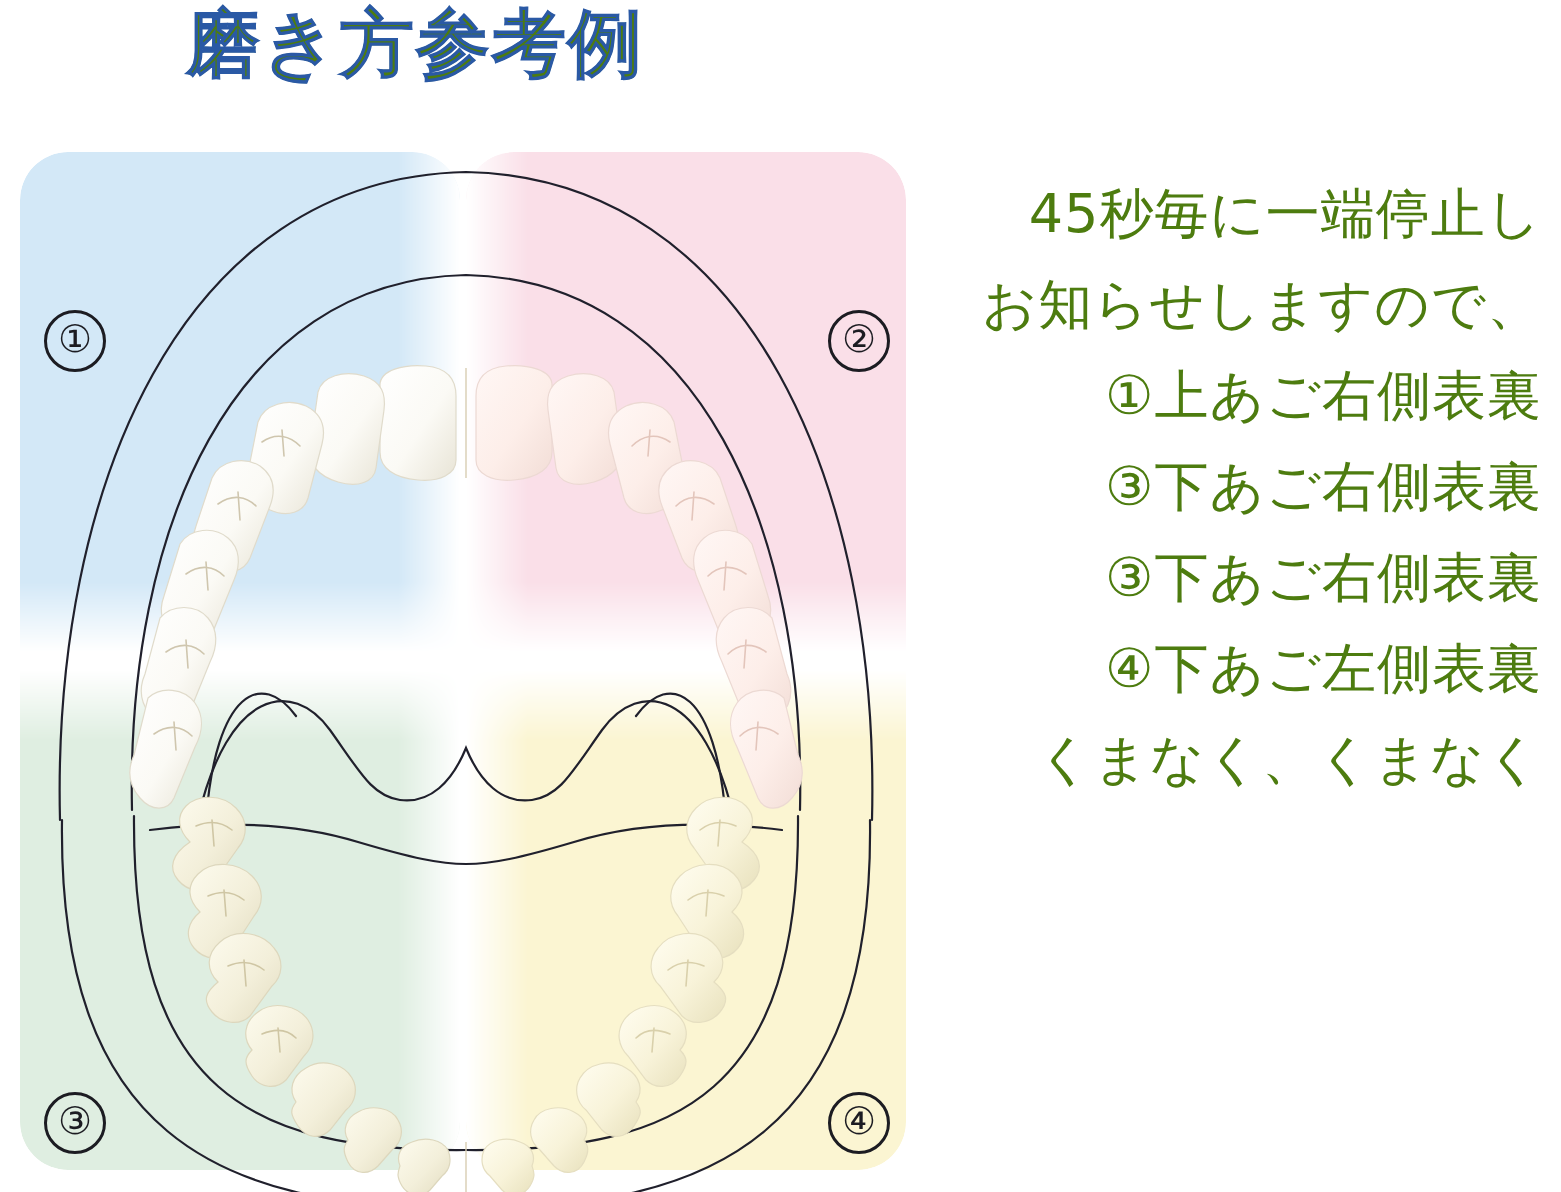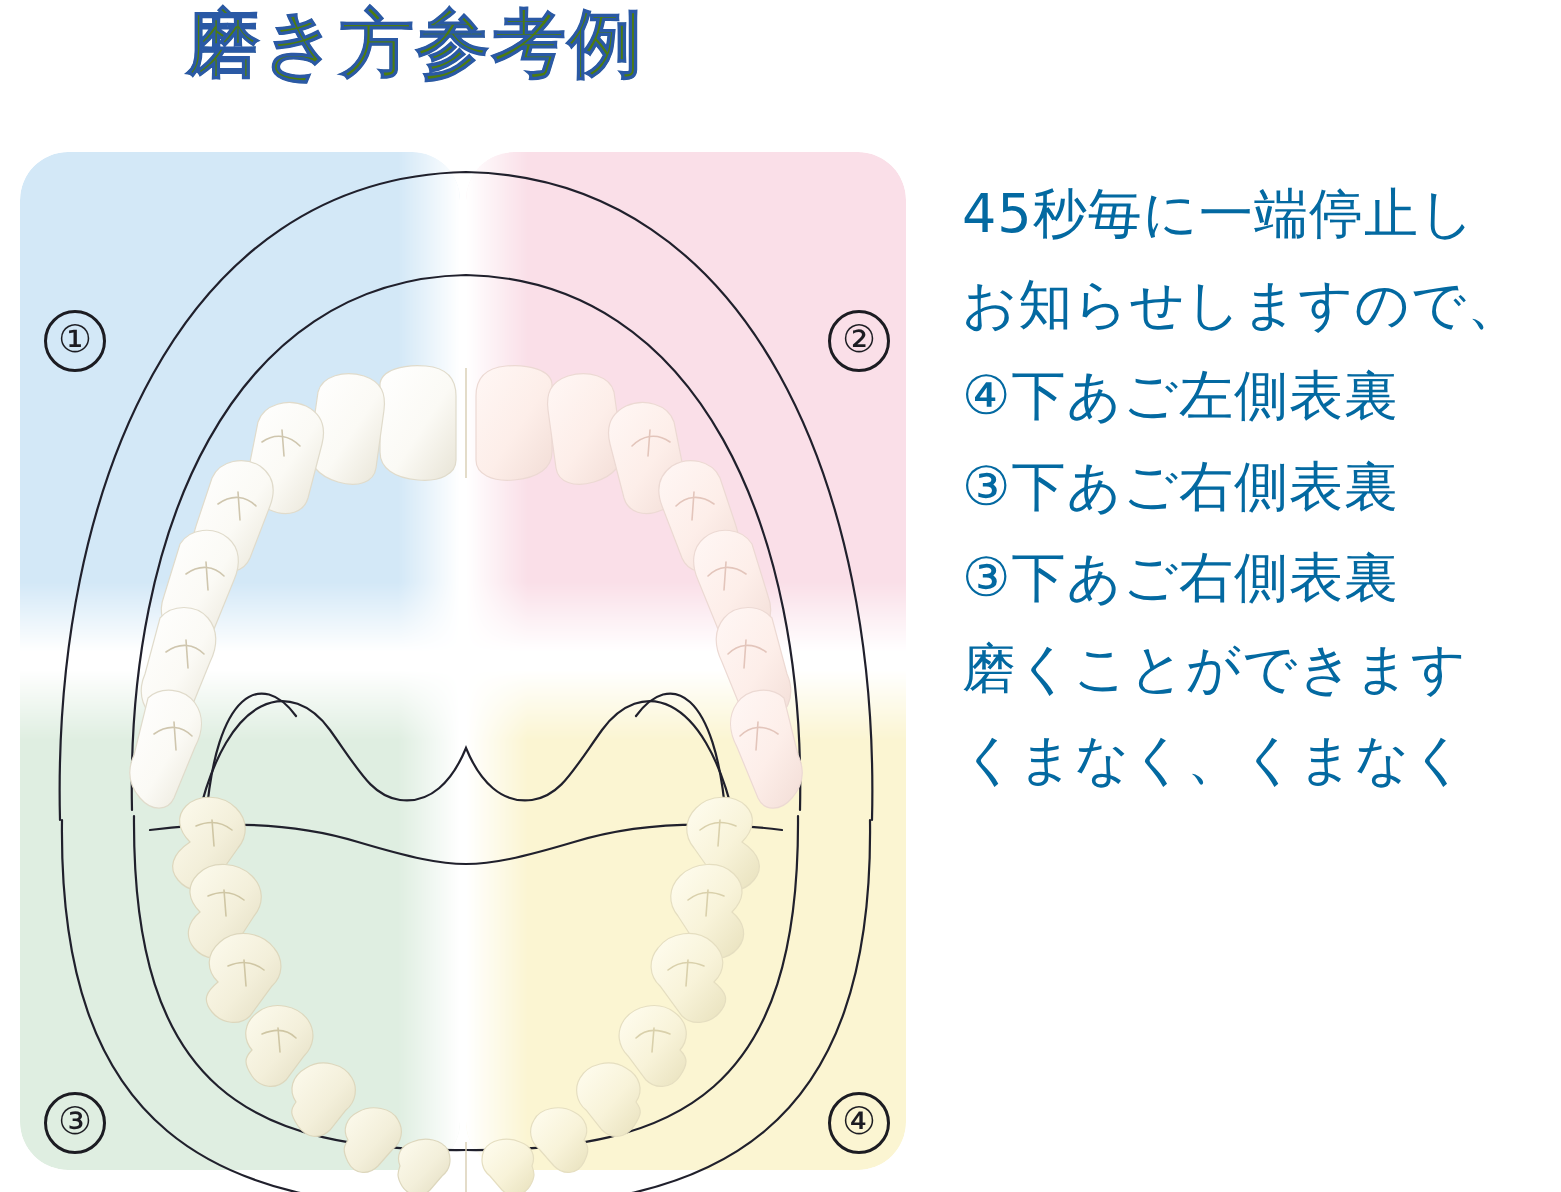--- a/index.html
+++ b/index.html
@@ -91,24 +91,25 @@
   
   #text-col {
     position: absolute;
     left: 962px;
     top: 168px;
     width: 580px;
   }
   .text-line {
     font-size: 54px;
     line-height: 91px;
-    color: #0369a1;
+    color: #4d7c0f;
     font-family: "DejaVu Sans", sans-serif;
     white-space: nowrap;
     letter-spacing: 1px;
+    text-align: right;
   }
 </style>
 </head>
 <body>
 
 <div id="title" style="color: #4d7c0f; -webkit-text-stroke: 1px rgb(42, 89, 165);">磨き方参考例</div>
 
 <div id="diagram">
 
   <div class="quad" id="quad1">
@@ -258,18 +259,18 @@
 
   <div class="quad-badge" id="badge1">①</div>
   <div class="quad-badge" id="badge2">②</div>
   <div class="quad-badge" id="badge3">③</div>
   <div class="quad-badge" id="badge4">④</div>
 </div>
 
 <div id="text-col">
   <div class="text-line">45秒毎に一端停止し</div>
   <div class="text-line">お知らせしますので、</div>
-  <div class="text-line">④下あご左側表裏</div>
+  <div class="text-line">①上あご右側表裏</div>
   <div class="text-line">③下あご右側表裏</div>
   <div class="text-line">③下あご右側表裏</div>
-  <div class="text-line">磨くことができます</div>
+  <div class="text-line">④下あご左側表裏</div>
   <div class="text-line">くまなく、くまなく</div>
 </div>
 
 </body></html>

